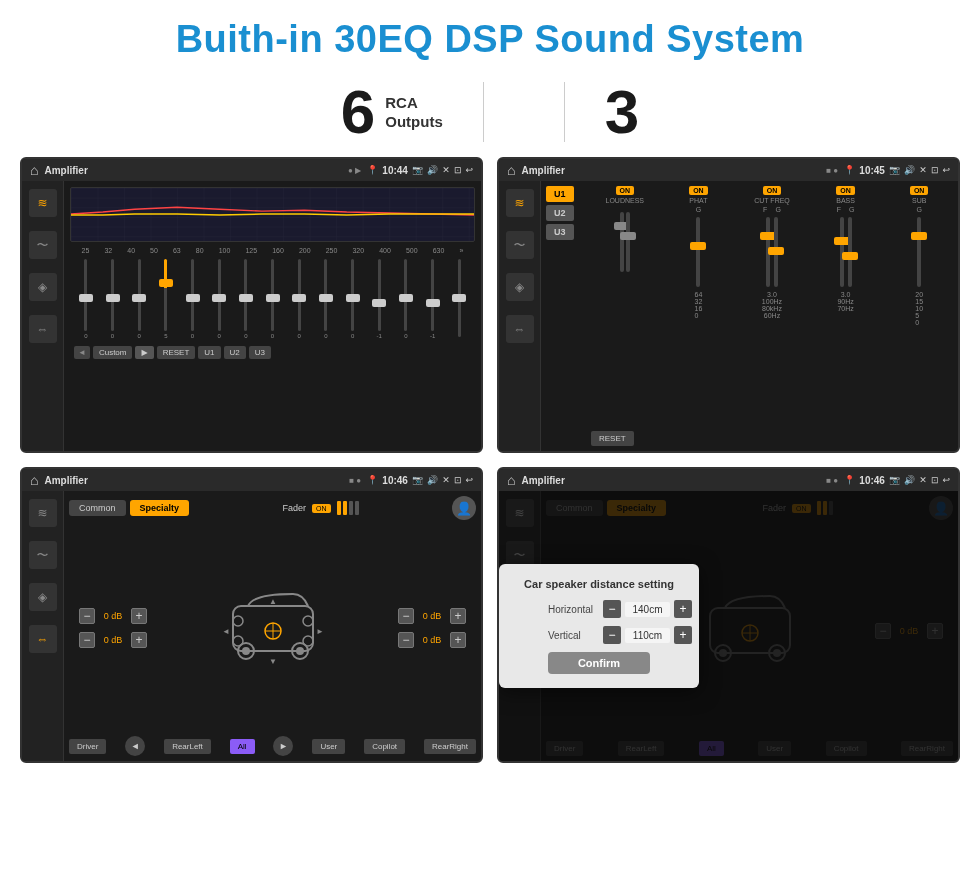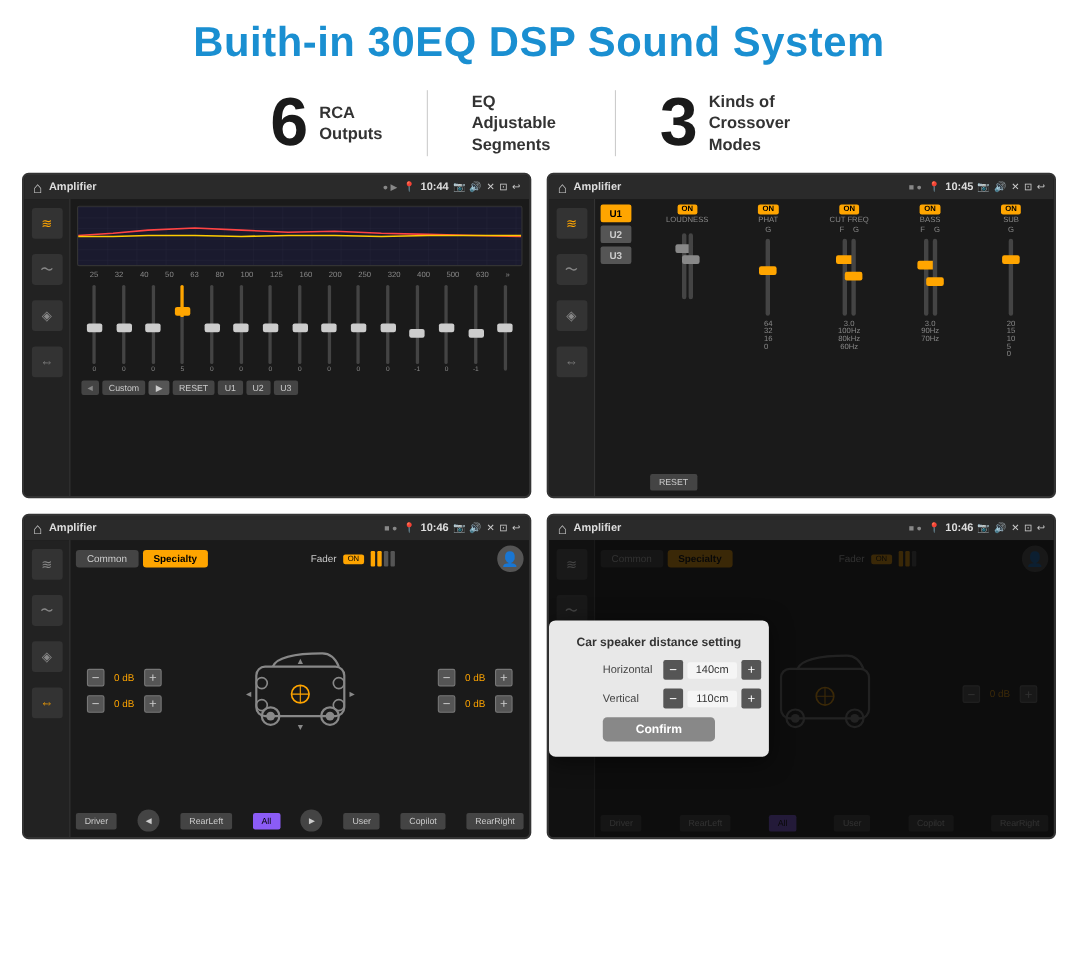--- a/index.html
+++ b/index.html
@@ -541,26 +541,24 @@
 
   <div class="page-title">Buith-in 30EQ DSP Sound System</div>
 
   <div class="stats-row">
     <div class="stat-item">
       <span class="stat-number">6</span>
       <span class="stat-text">RCA<br>Outputs</span>
     </div>
     <div class="stat-divider"></div>
     <div class="stat-item">
-      <span class="stat-text">EQ Adjustable<br>Segments</span>
     </div>
     <div class="stat-divider"></div>
     <div class="stat-item">
       <span class="stat-number">3</span>
-      <span class="stat-text">Kinds of<br>Crossover Modes</span>
     </div>
   </div>
 
   <div class="screens-grid">
 
     <div class="screen-container">
       <div class="status-bar">
         <span class="status-home">⌂</span>
         <span class="status-title">Amplifier</span>
         <span style="font-size:8px;color:#888;">● ▶</span>

